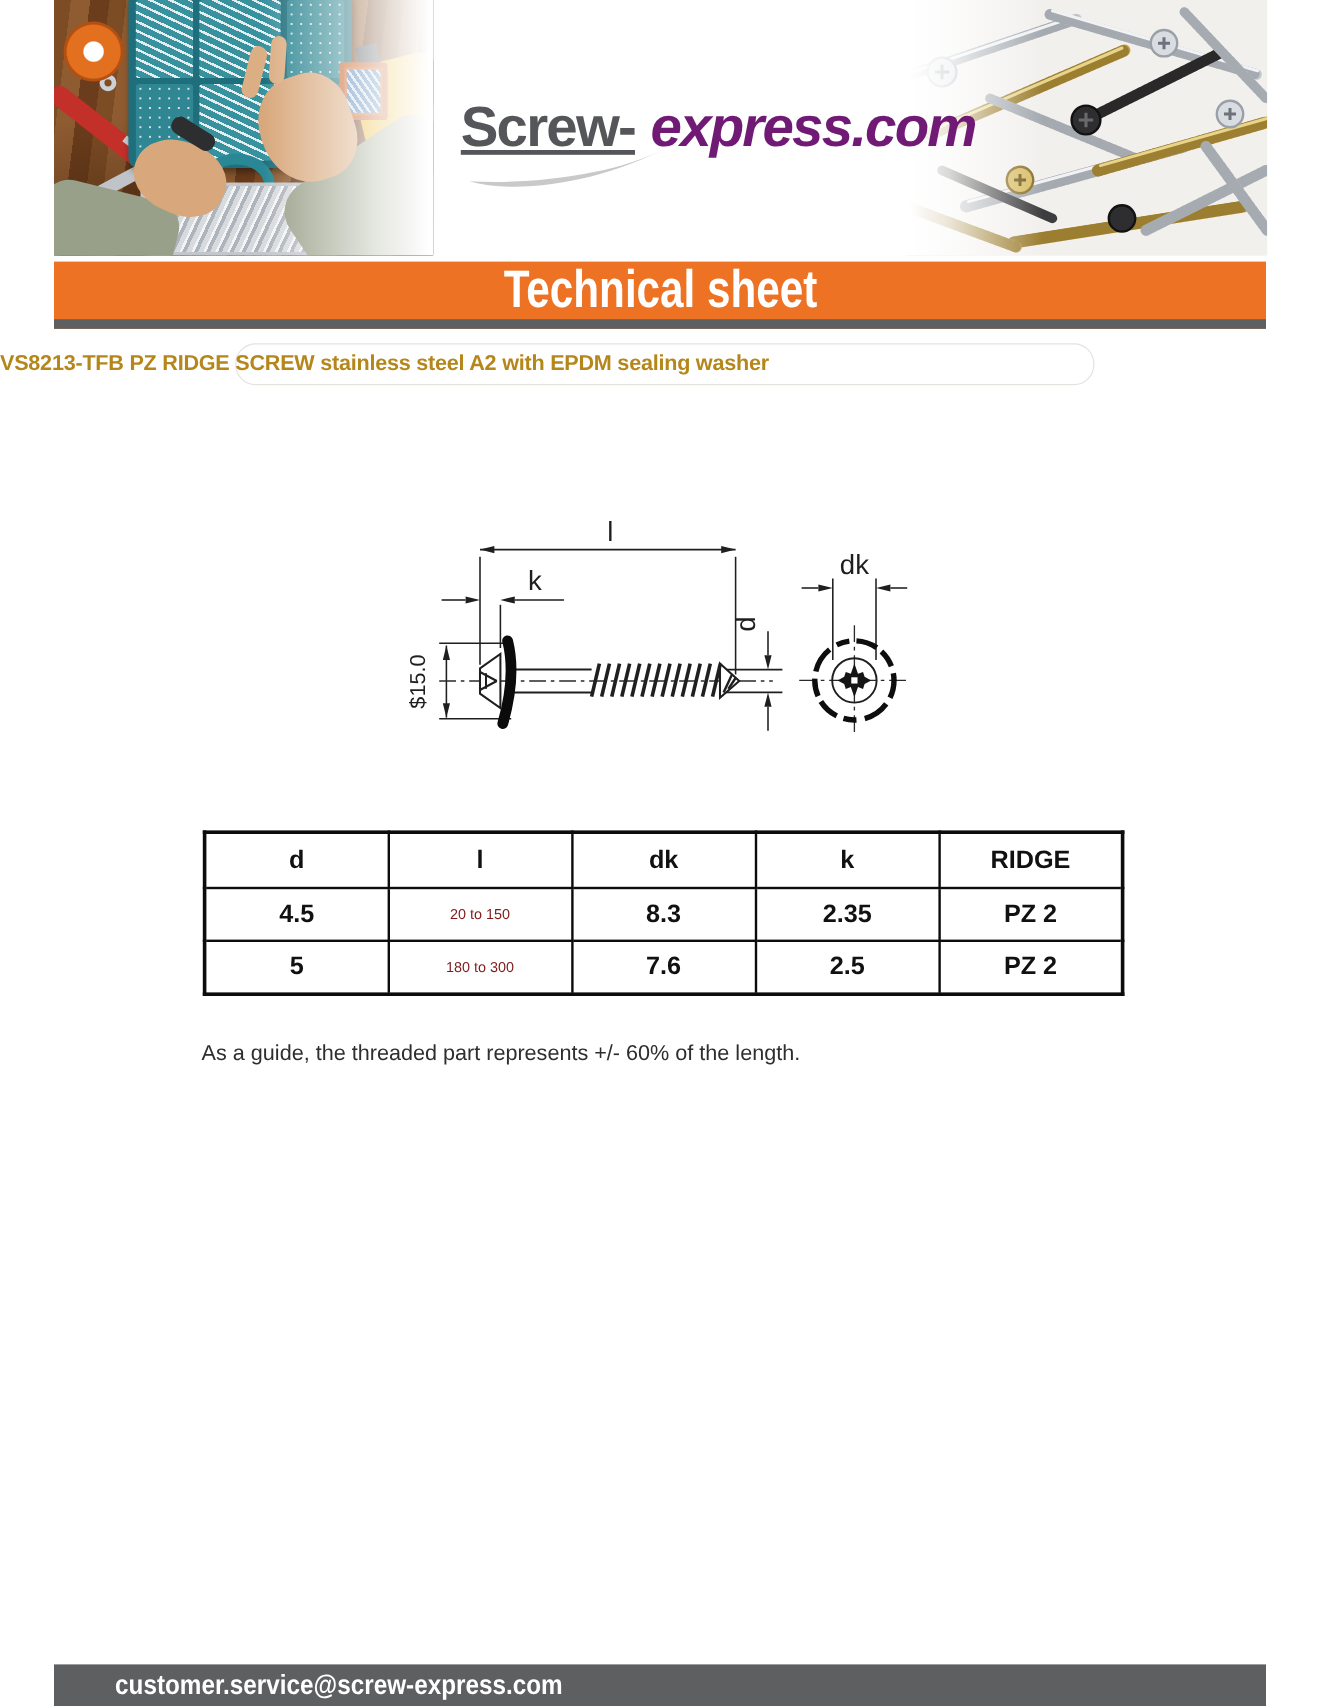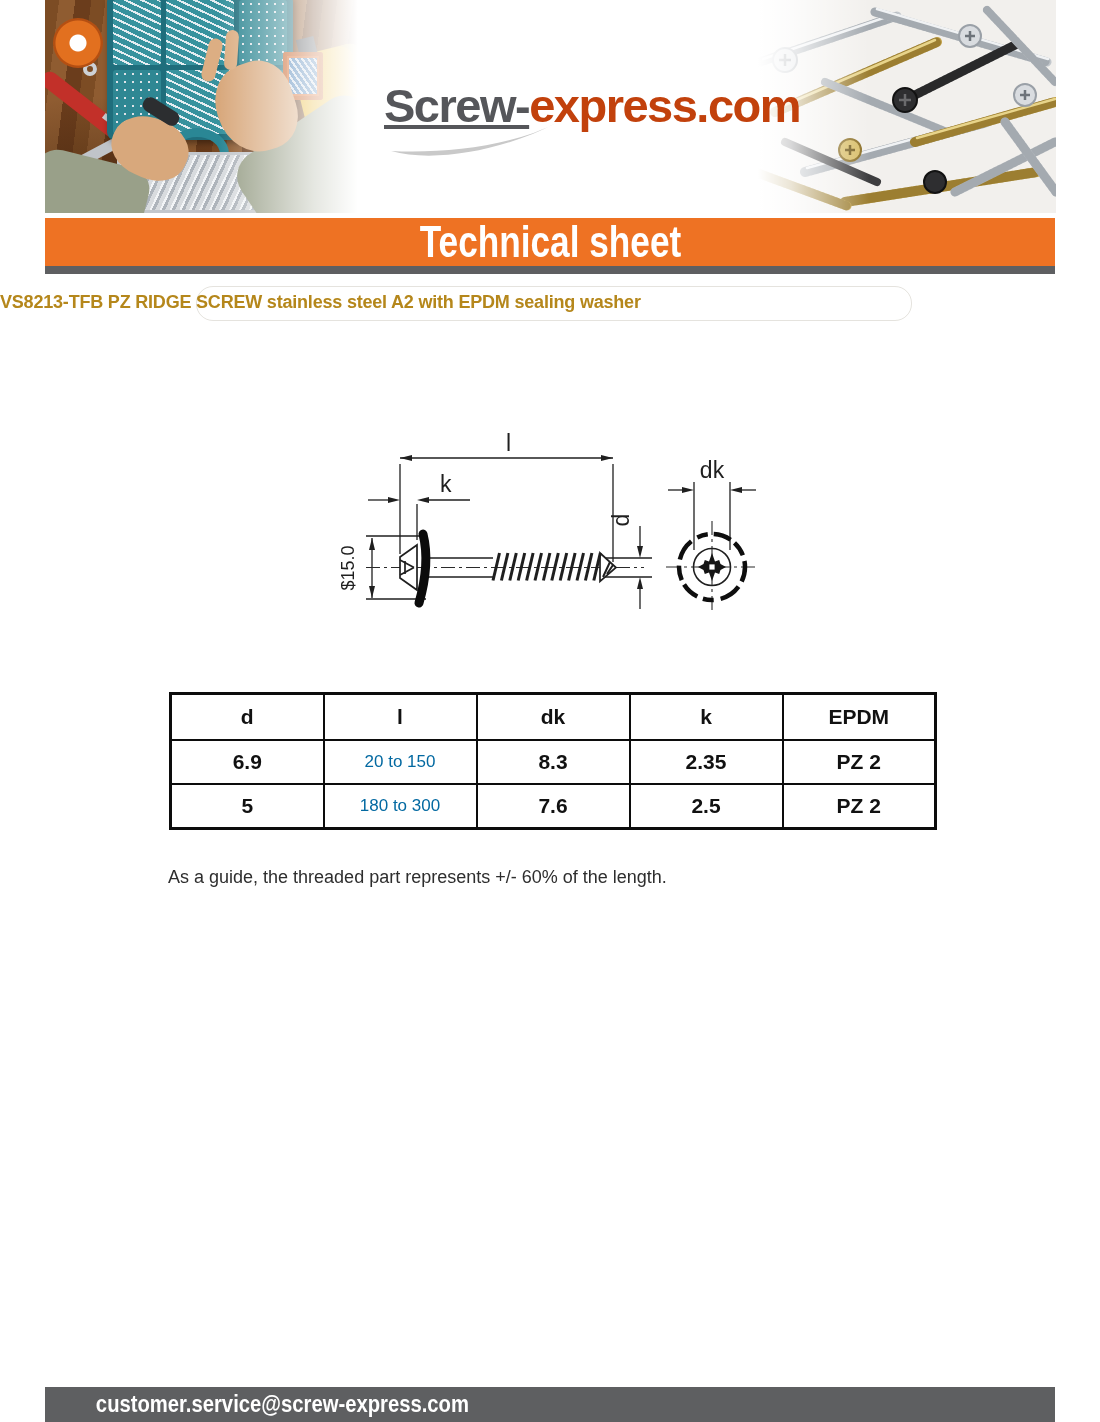--- a/index.html
+++ b/index.html
@@ -59,21 +59,21 @@
   .r1{left:38px;top:62px;}.r2{left:66px;top:34px;}.r3{left:52px;top:172px;}.r4{left:96px;top:116px;}
 
   .photo-right{left:755px;width:301px;background:#f2f0ed;}
   .photo-right::after{content:"";position:absolute;inset:0;
     background:linear-gradient(to left,transparent 62%,rgba(255,255,255,.8) 88%,#fff 99%);}
 
   
   .logo{position:absolute;left:384px;top:78px;width:345px;white-space:nowrap;
     font-size:47px;font-weight:bold;letter-spacing:-1.5px;}
   .logo .p1{color:#55565a;text-decoration:underline;}
-  .logo .p2{color:#c2410c;}
+  .logo .p2{color:#701a75;font-style:italic;margin-left:13px;}
   .swoosh{position:absolute;left:388px;top:118px;width:172px;height:42px;}
 
   
   .banner{position:absolute;left:45px;top:218px;width:1010px;height:56px;background:#ee7223;
     text-align:center;line-height:48px;}
   .banner span{display:inline-block;transform:scaleX(.8);color:#fff;font-weight:bold;font-size:44px;
     letter-spacing:0px;}
   .banner-shadow{position:absolute;left:45px;top:266px;width:1010px;height:8px;background:#5e5f61;}
 
   
@@ -88,21 +88,21 @@
   .dwg-label{font-size:23px;fill:#1f1f1f;}
   .dwg-label-small{font-size:18px;fill:#1f1f1f;}
 
   
   table.dims{position:absolute;left:169px;top:692px;width:768px;border-collapse:collapse;
     table-layout:fixed;}
   table.dims th,table.dims td{border:2px solid #0c0c0c;text-align:center;padding:0;}
   table.dims{border:3px solid #0c0c0c;}
   table.dims th{height:44px;font-size:21px;font-weight:bold;color:#111;}
   table.dims td{height:42px;font-size:21px;font-weight:bold;color:#111;}
-  table.dims td.light{font-weight:normal;font-size:17px;color:#0369a1;}
+  table.dims td.light{font-weight:normal;font-size:12px;color:#7f1d1d;}
 
   
   .note{position:absolute;left:168px;top:846px;font-size:18px;color:#2e2e2e;margin-top:21px;}
 
   
   .footer{position:absolute;left:45px;top:1387px;width:1010px;height:35px;background:#5e5f61;
     text-align:left;line-height:35px;padding-right:48px;box-sizing:border-box;}
   .footer span{display:inline-block;transform:scaleX(.88);transform-origin:right center;
     color:#fff;font-weight:bold;font-size:23px;}
 </style>
@@ -305,26 +305,26 @@
     </svg>
   </div>
 
   <table class="dims">
     <thead>
       <tr>
         <th>d</th>
         <th>l</th>
         <th>dk</th>
         <th>k</th>
-        <th>EPDM</th>
+        <th>RIDGE</th>
       </tr>
     </thead>
     <tbody>
       <tr>
-        <td>6.9</td>
+        <td>4.5</td>
         <td class="light">20 to 150</td>
         <td>8.3</td>
         <td>2.35</td>
         <td>PZ 2</td>
       </tr>
       <tr>
         <td>5</td>
         <td class="light">180 to 300</td>
         <td>7.6</td>
         <td>2.5</td>

